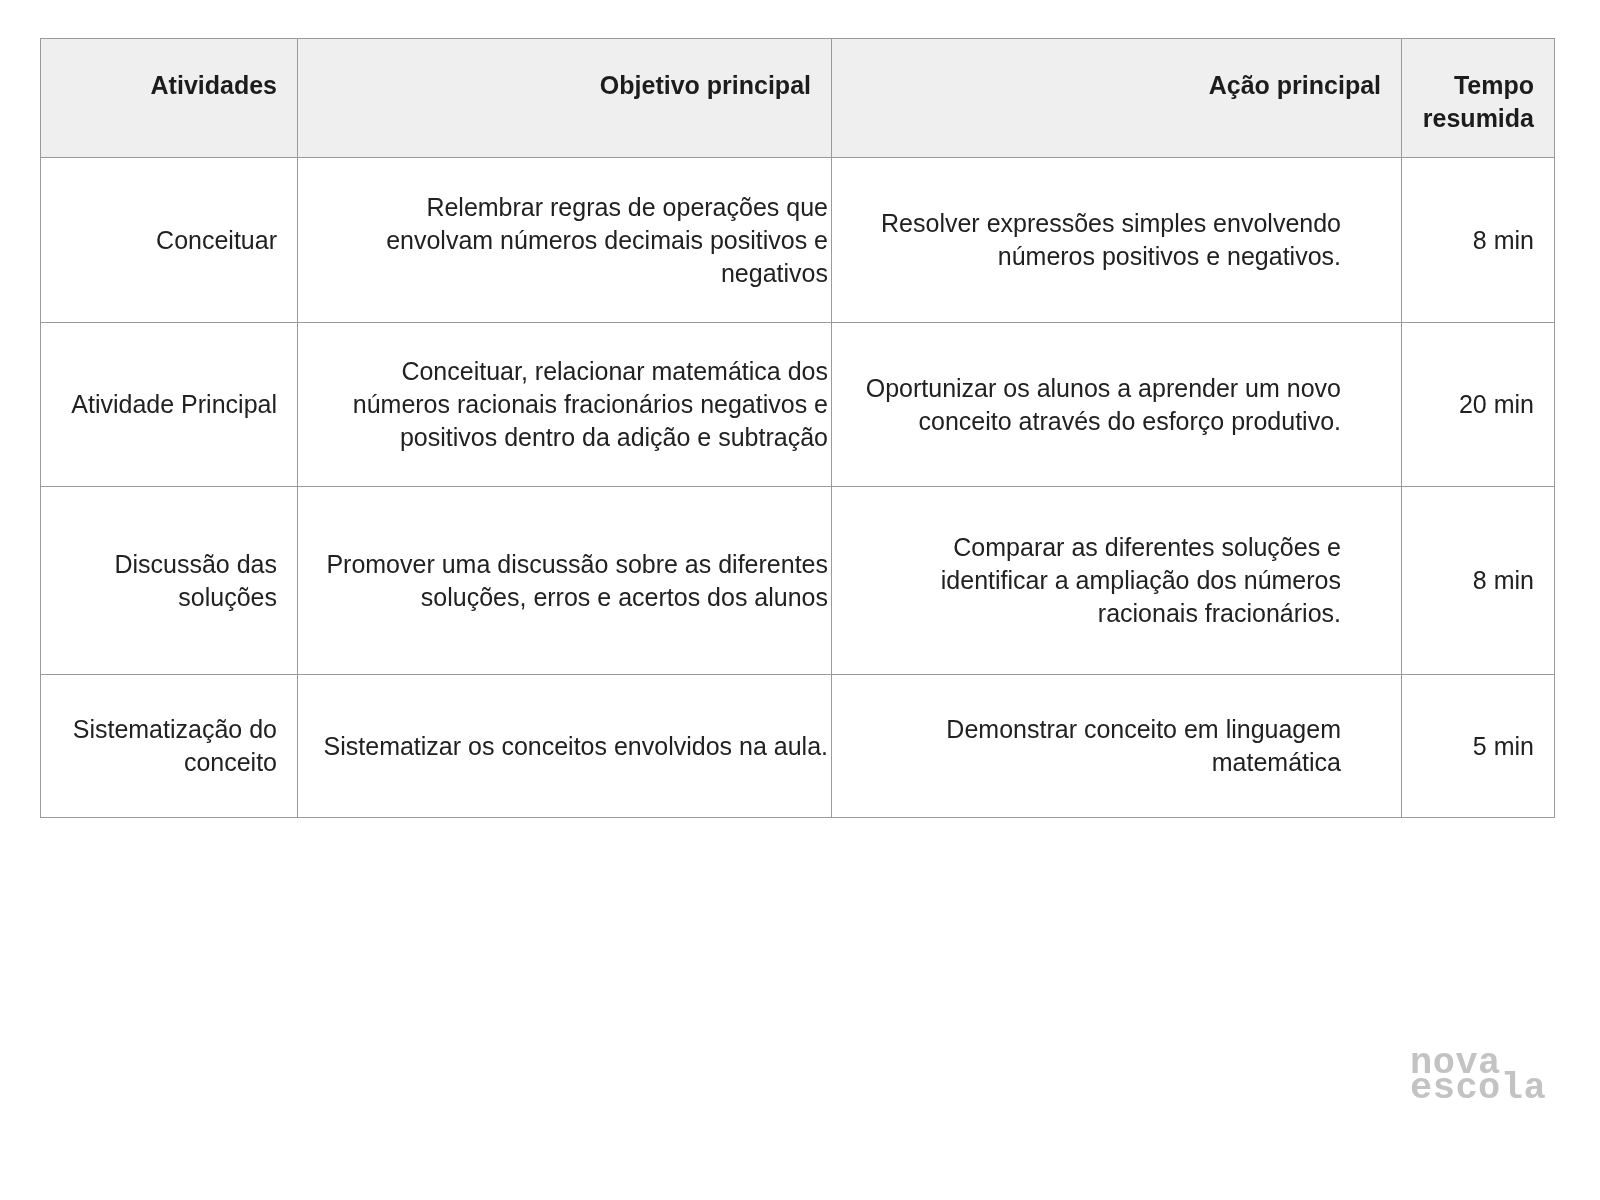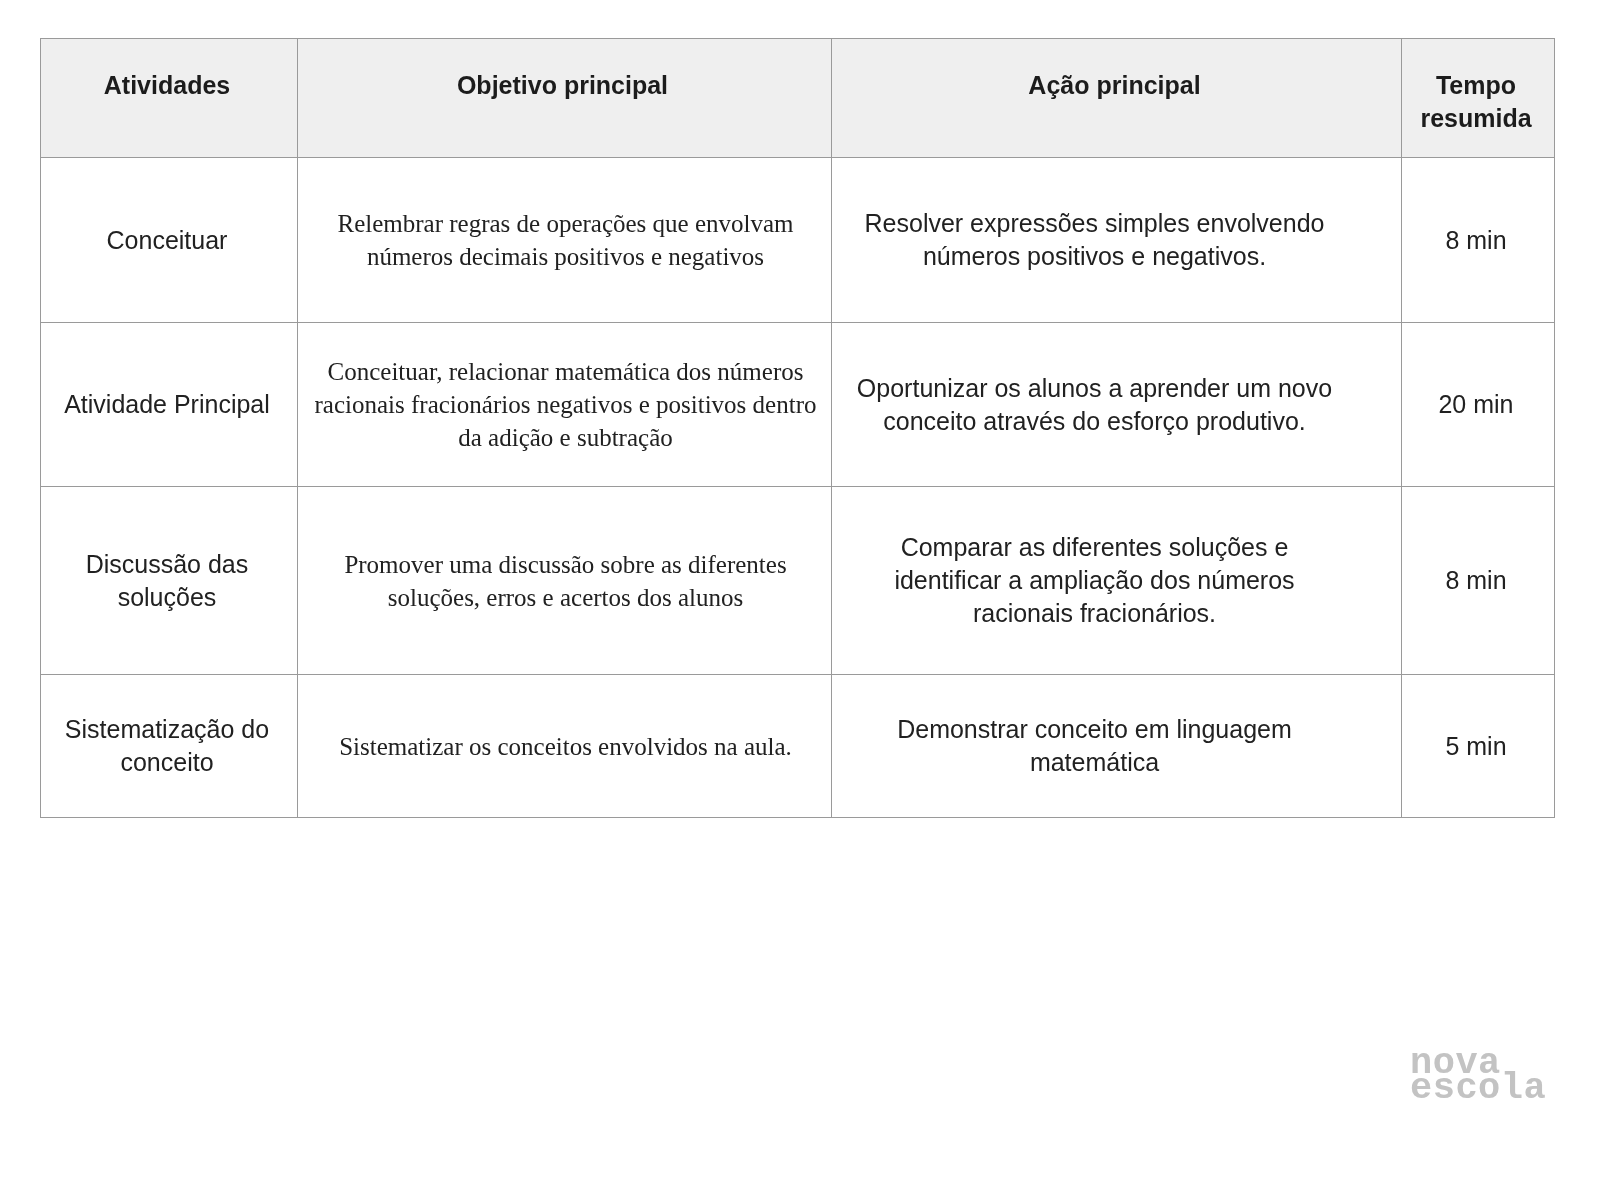--- a/index.html
+++ b/index.html
@@ -30,39 +30,39 @@
   table.lesson-table col.c2 { width: 534px; }
   table.lesson-table col.c3 { width: 570px; }
   table.lesson-table col.c4 { width: 153px; }
 
   table.lesson-table th,
   table.lesson-table td {
     border: 1px solid #9a9a9a;
     font-size: 25px;
     line-height: 33px;
     color: #212121;
-    text-align: center;
+    text-align: right;
     word-wrap: break-word;
   }
   table.lesson-table th {
     background: #efefef;
     color: #1c1c1c;
     font-weight: bold;
     vertical-align: top;
     padding: 30px 20px 0 16px;
     height: 119px;
     box-sizing: border-box;
   }
   table.lesson-table td {
     background: #ffffff;
     vertical-align: middle;
     padding: 0 20px 0 16px;
   }
   
-  table.lesson-table td.col-objetivo { padding-right: 14px; font-family: Liberation Serif, serif; }
+  table.lesson-table td.col-objetivo { padding-right: 3px; }
   table.lesson-table td.col-acao     { padding-right: 60px; }
 
   
   tbody tr:nth-child(1) { height: 165px; }
   tbody tr:nth-child(2) { height: 164px; }
   tbody tr:nth-child(3) { height: 188px; }
   tbody tr:nth-child(4) { height: 143px; }
   tbody tr:nth-child(5) { height: 139px; }
   tbody tr:nth-child(6) { height: 134px; }
 

